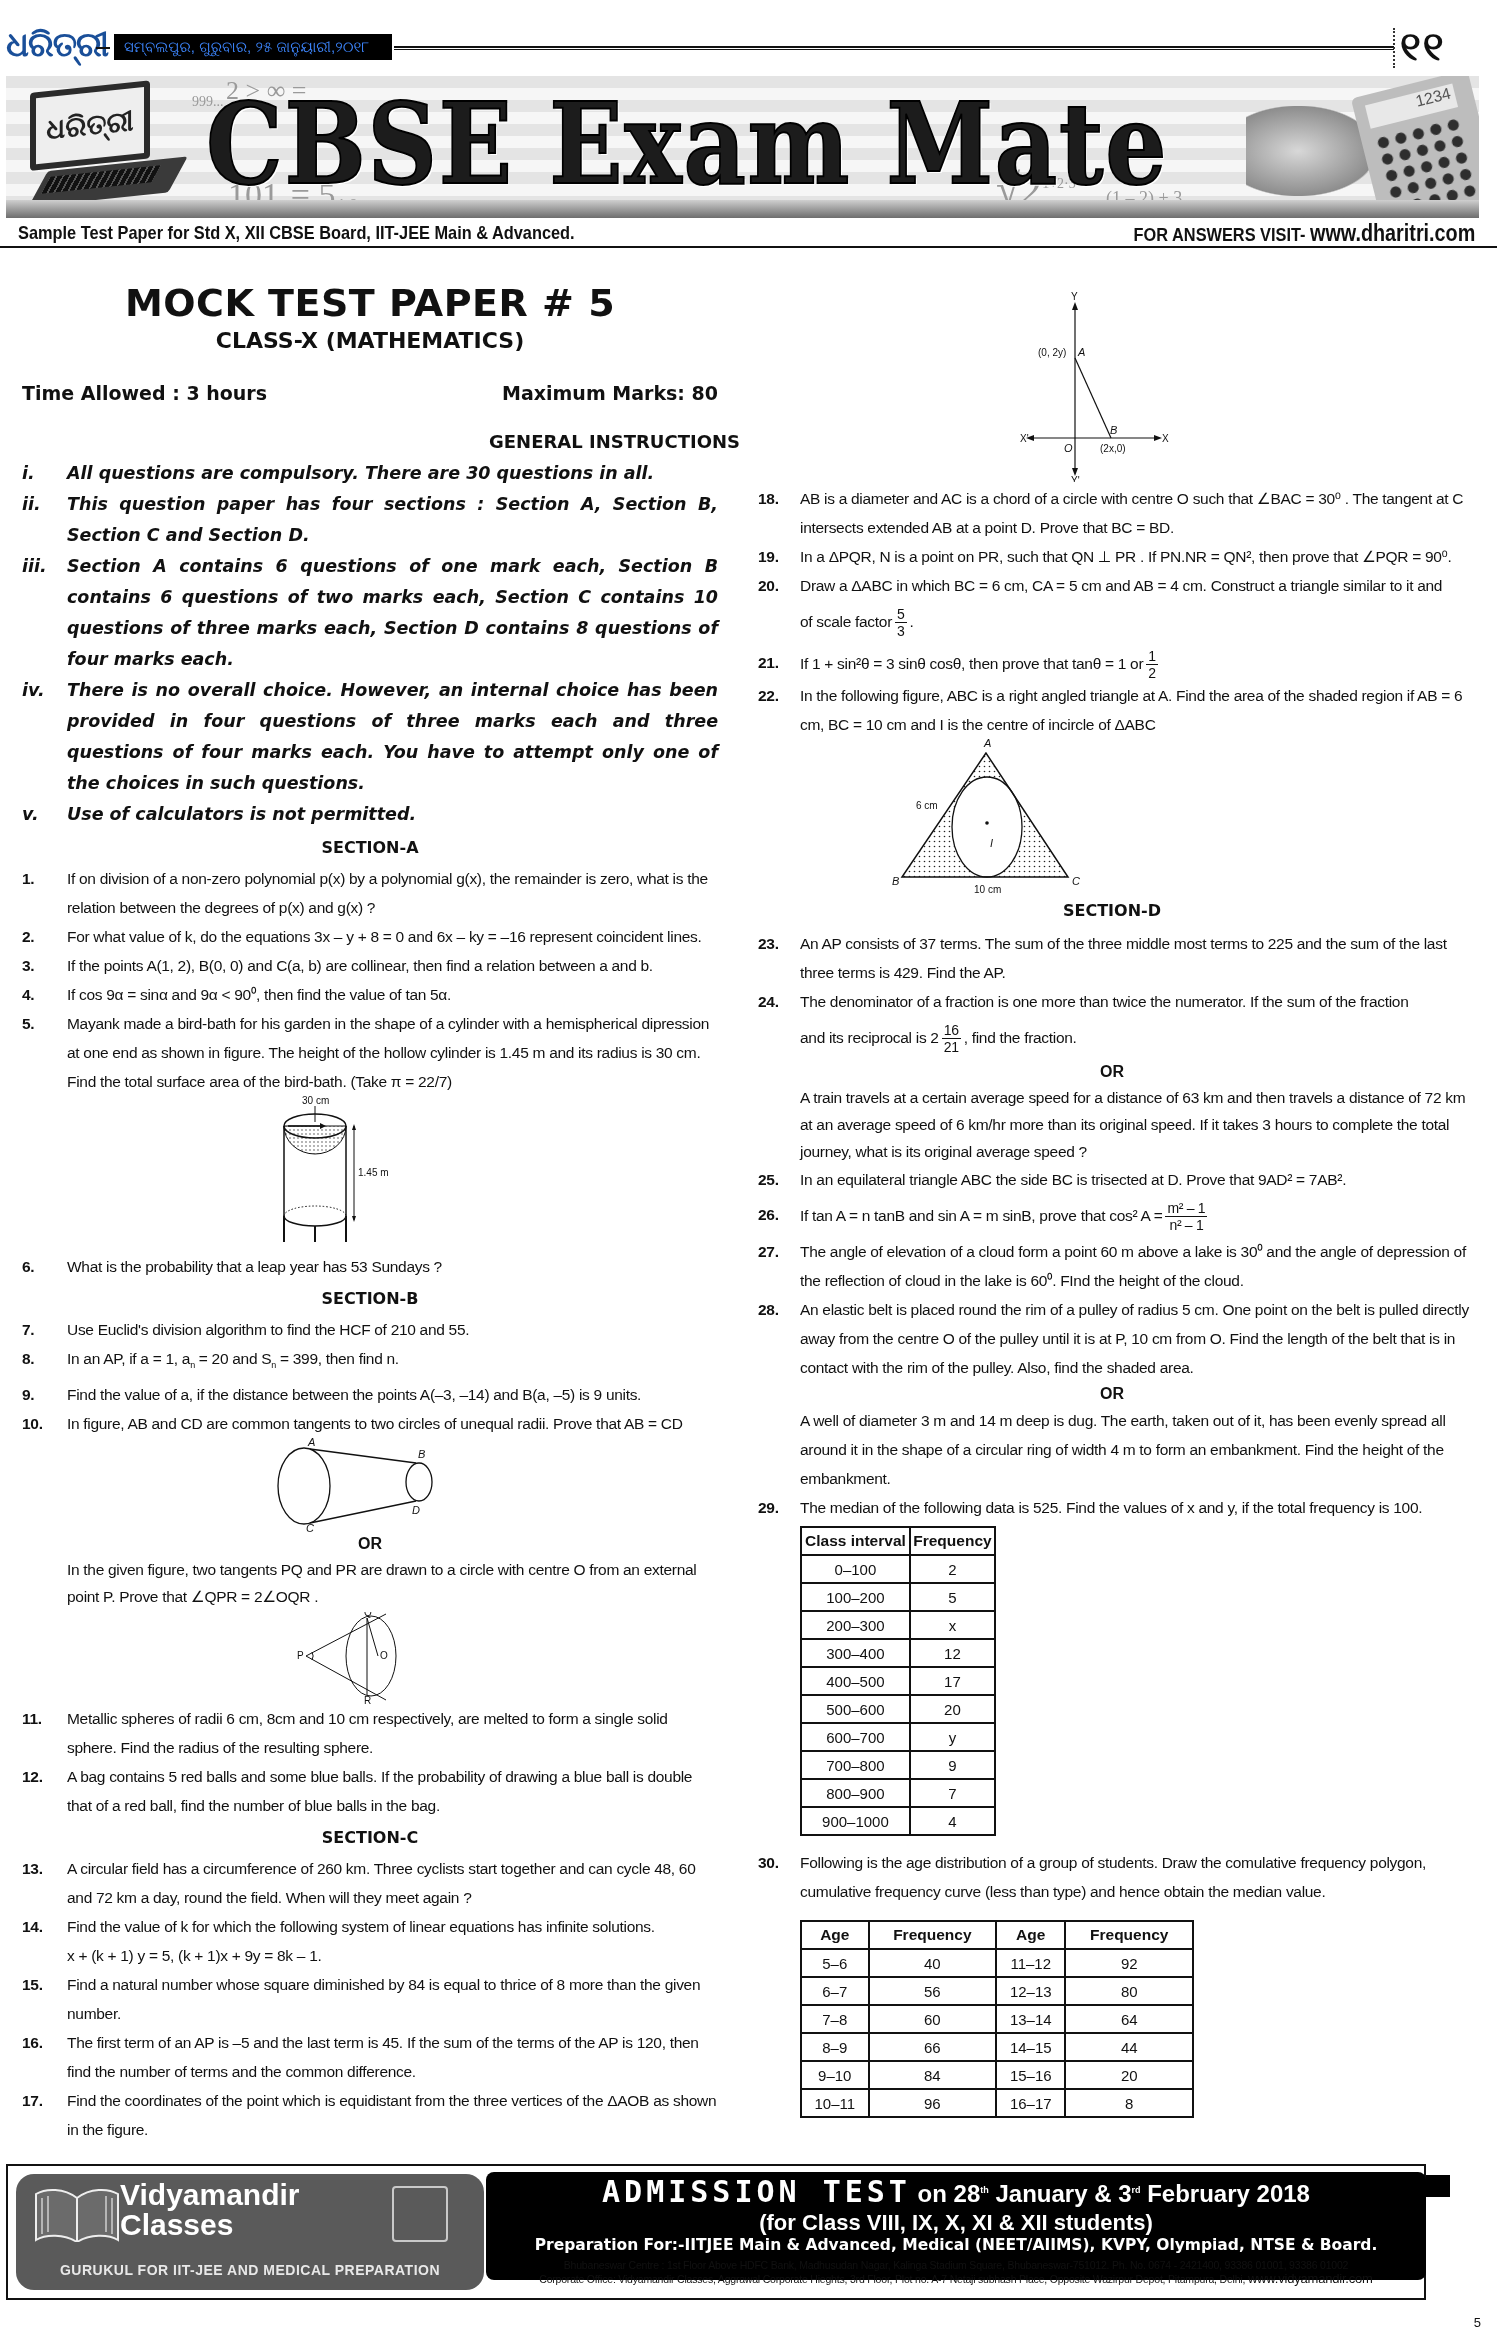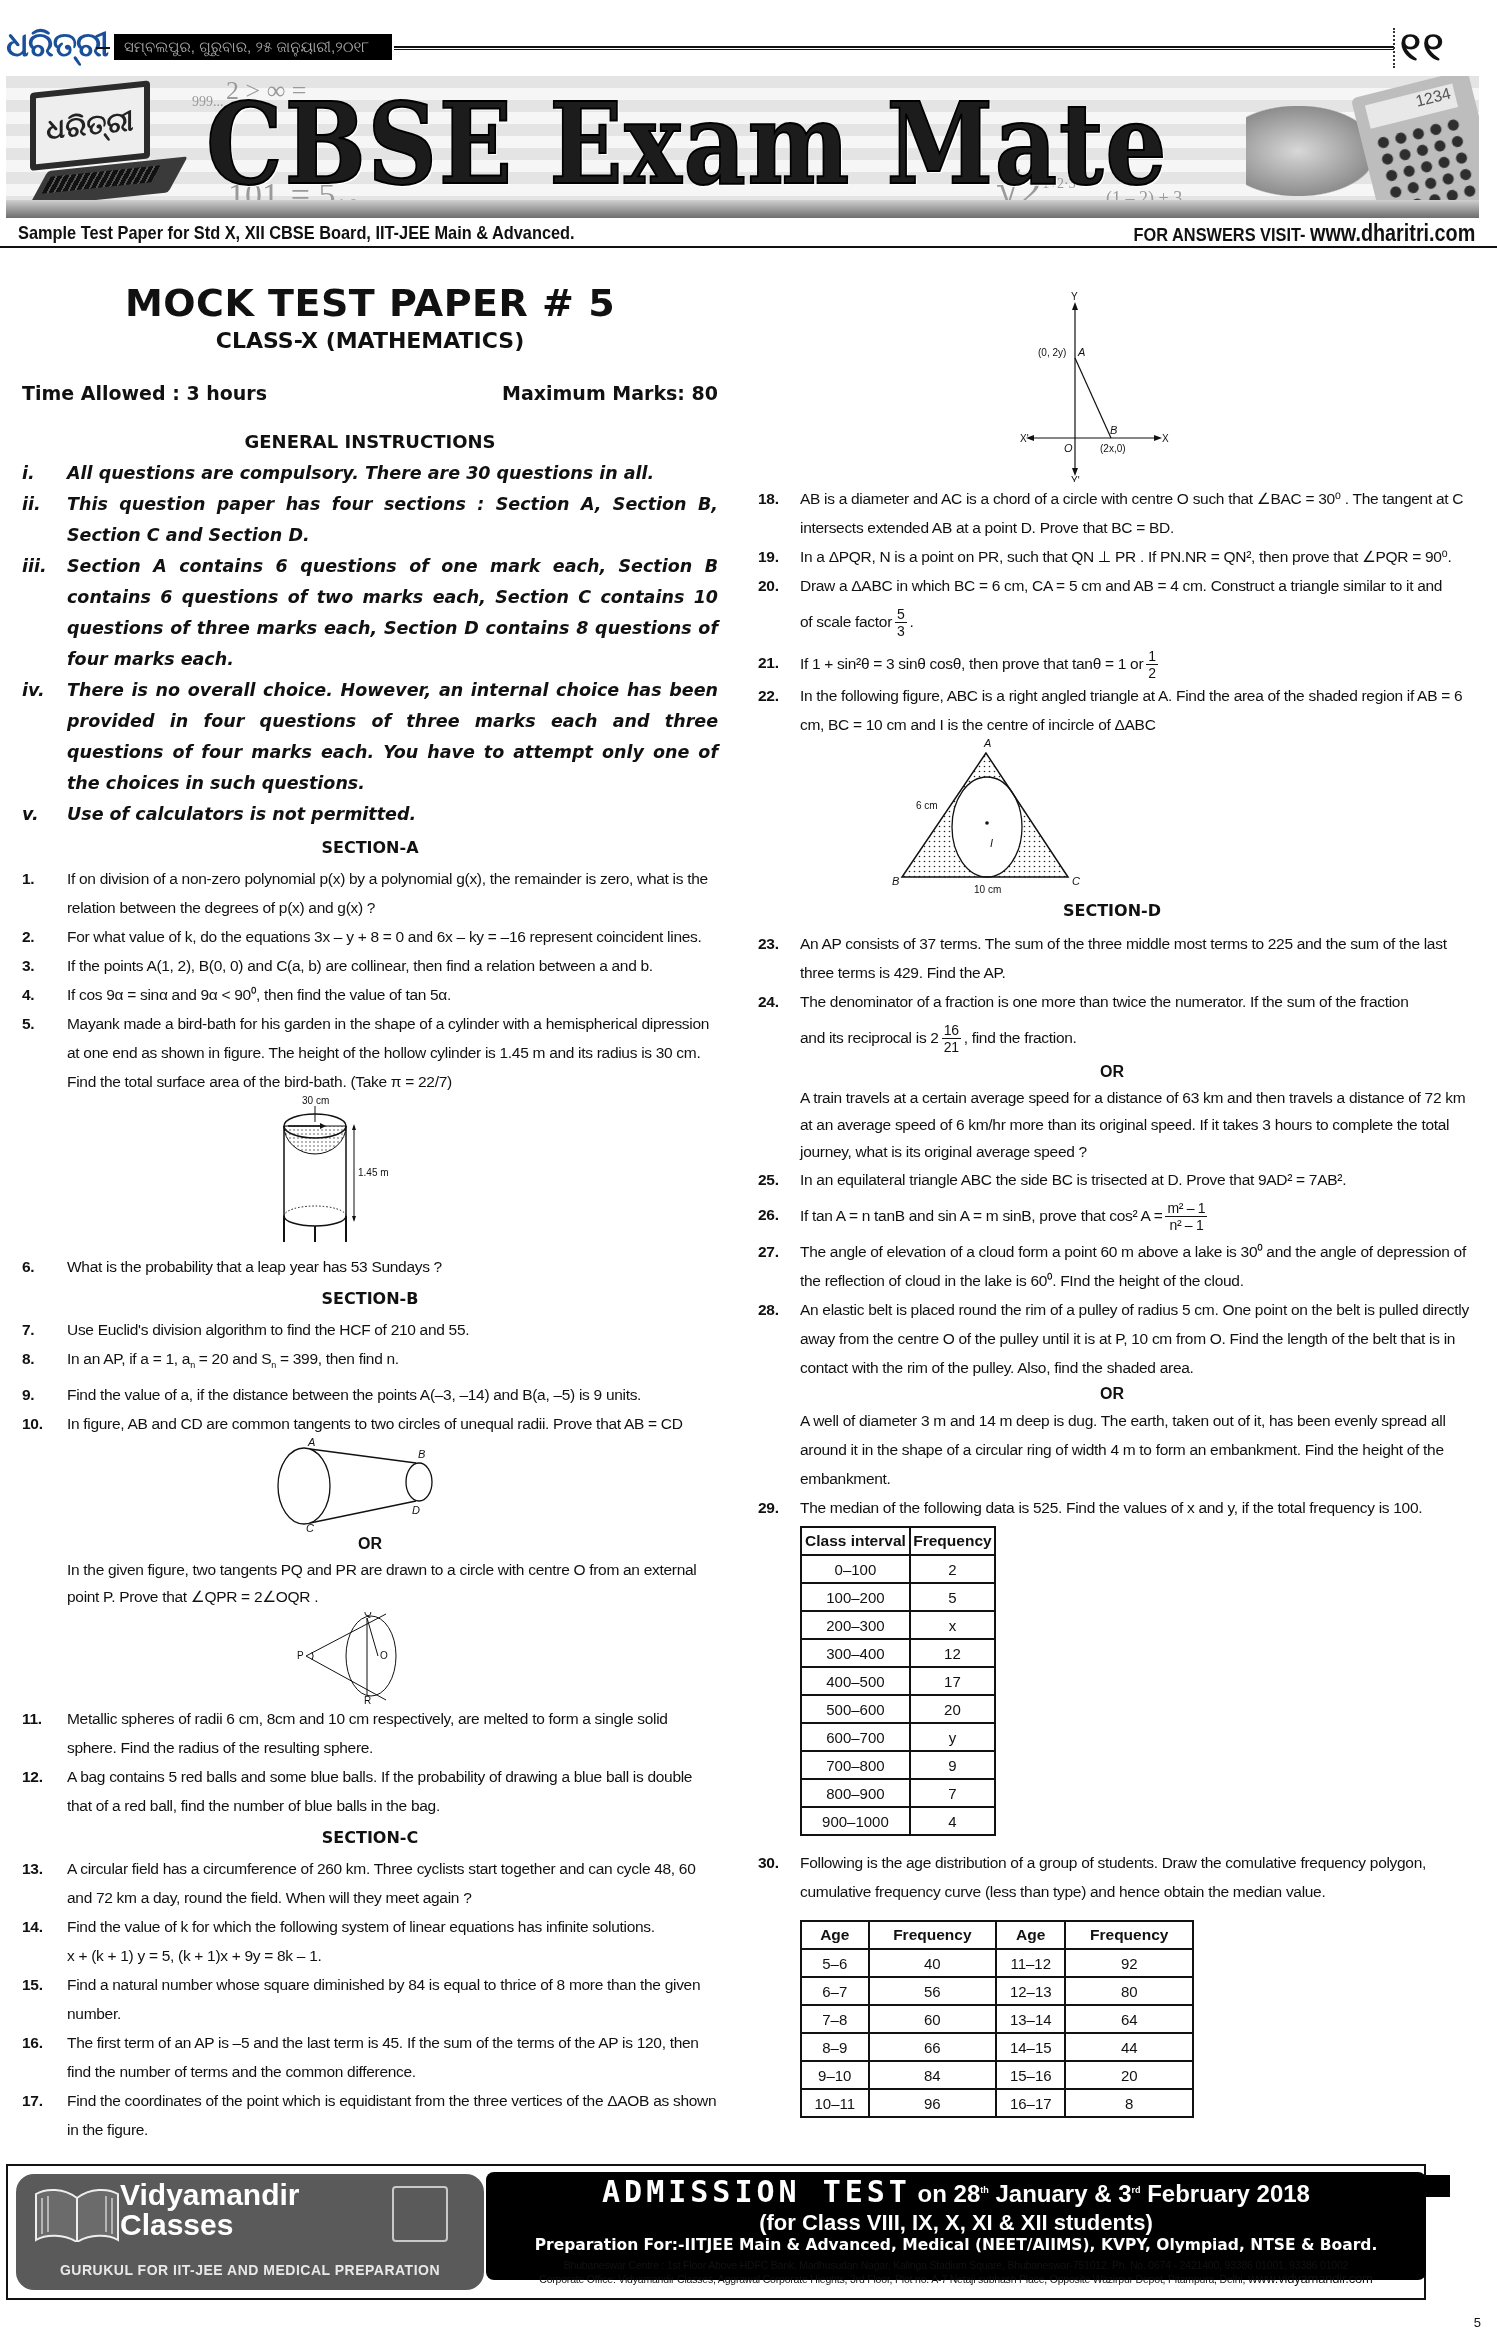--- a/index.html
+++ b/index.html
@@ -4,21 +4,21 @@
 <style>
   * { box-sizing: border-box; margin: 0; padding: 0; }
   html, body { width: 1497px; height: 2339px; background: #ffffff; color: #111; overflow: hidden; }
   body { position: relative; font-family: "Liberation Sans", sans-serif; }
 
   
   .topbar { position: absolute; left: 0; top: 26px; width: 1497px; height: 44px; }
   .logo-small { position: absolute; left: 6px; top: 0; font-family: "DejaVu Serif", serif; font-weight: bold; font-size: 34px; color: #1a4f99; letter-spacing: -1px; line-height: 36px; }
   .logo-small .sub { position: absolute; left: 14px; top: 34px; font-size: 6px; font-family: "Liberation Sans", sans-serif; color: #1a4f99; letter-spacing: 0; }
   .dateline-dash { position: absolute; left: 96px; top: 21px; width: 14px; height: 2px; background: #111; }
-  .dateline { position: absolute; left: 114px; top: 8px; width: 278px; height: 26px; background: #000; color: #a3a3a3; font-size: 15px; line-height: 26px; padding-left: 10px; white-space: nowrap; overflow: hidden; }
+  .dateline { position: absolute; left: 114px; top: 8px; width: 278px; height: 26px; background: #000; color: #3b82f6; font-size: 15px; line-height: 26px; padding-left: 10px; white-space: nowrap; overflow: hidden; }
   .topline { position: absolute; left: 394px; top: 20px; width: 1000px; height: 4px; border-top: 2px solid #111; border-bottom: 1px solid #111; }
   .dotted-sep { position: absolute; left: 1393px; top: 2px; height: 40px; border-left: 2px dotted #333; }
   .page-no-top { position: absolute; left: 1400px; top: -2px; font-family: "DejaVu Sans", sans-serif; font-weight: bold; font-size: 40px; line-height: 44px; color: #111; letter-spacing: 2px; }
 
   .banner { position: absolute; left: 6px; top: 76px; width: 1473px; height: 142px; overflow: hidden;
     background: repeating-linear-gradient(180deg, #e4e4e4 0 12px, #f6f6f6 12px 24px); }
   .banner .shadow { position: absolute; left: 0; bottom: 0; width: 100%; height: 18px; background: linear-gradient(180deg, #cfcfcf, #6d6d6d); }
   .laptop { position: absolute; left: 14px; top: 10px; width: 152px; height: 110px; transform: skewY(-6deg); }
   .laptop .screen { position: absolute; left: 10px; top: 0; width: 120px; height: 78px; background: #2b2b2b; border-radius: 4px; }
   .laptop .screen-inner { position: absolute; left: 6px; top: 6px; width: 108px; height: 66px; background: #eeeeee; font-family: "DejaVu Serif", serif; font-weight: bold; font-size: 28px; color: #222; text-align: center; line-height: 66px; }
@@ -37,21 +37,21 @@
   .subline .right { position: absolute; right: 22px; top: 2px; font-weight: bold; font-size: 19px; white-space: nowrap; transform: scaleX(0.86); transform-origin: right center; }
   .subline .right .url { font-size: 23px; }
 
   
   .col-left { position: absolute; left: 0; top: 256px; width: 740px; }
   .col-right { position: absolute; left: 752px; top: 256px; width: 720px; }
 
   .paper-title { text-align: center; font-family: "DejaVu Sans", sans-serif; font-weight: bold; font-size: 38px; line-height: 46px; margin-top: 24px; letter-spacing: 0.5px; }
   .paper-sub { text-align: center; font-family: "DejaVu Sans", sans-serif; font-weight: bold; font-size: 22px; line-height: 30px; }
   .time-row { display: flex; justify-content: space-between; padding: 0 22px 0 22px; margin-top: 24px; font-family: "DejaVu Sans", sans-serif; font-weight: bold; font-size: 19px; line-height: 26px; }
-  .gi-title { text-align: center; font-family: "DejaVu Sans", sans-serif; font-weight: bold; font-size: 18px; margin-top: 24px; line-height: 24px; }
+  .gi-title { text-align: right; font-family: "DejaVu Sans", sans-serif; font-weight: bold; font-size: 18px; margin-top: 24px; line-height: 24px; }
 
   .instr { display: flex; font-family: "DejaVu Sans", sans-serif; font-style: italic; font-weight: bold; font-size: 17.5px; line-height: 31px; padding-left: 22px; padding-right: 22px; margin-top: 4px; }
   .instr .roman { width: 45px; flex: none; }
   .instr .txt { flex: 1; text-align: justify; }
   .instr.gap { margin-top: 0; }
 
   .sec-head { text-align: center; font-family: "DejaVu Sans", sans-serif; font-weight: bold; font-size: 16px; line-height: 24px; margin: 6px 0 4px 0; }
 
   .q { display: flex; font-family: "Liberation Sans", sans-serif; font-size: 15.5px; line-height: 29px; padding-left: 22px; padding-right: 22px; letter-spacing: -0.3px; }
   .q .num { width: 45px; flex: none; font-weight: bold; }

